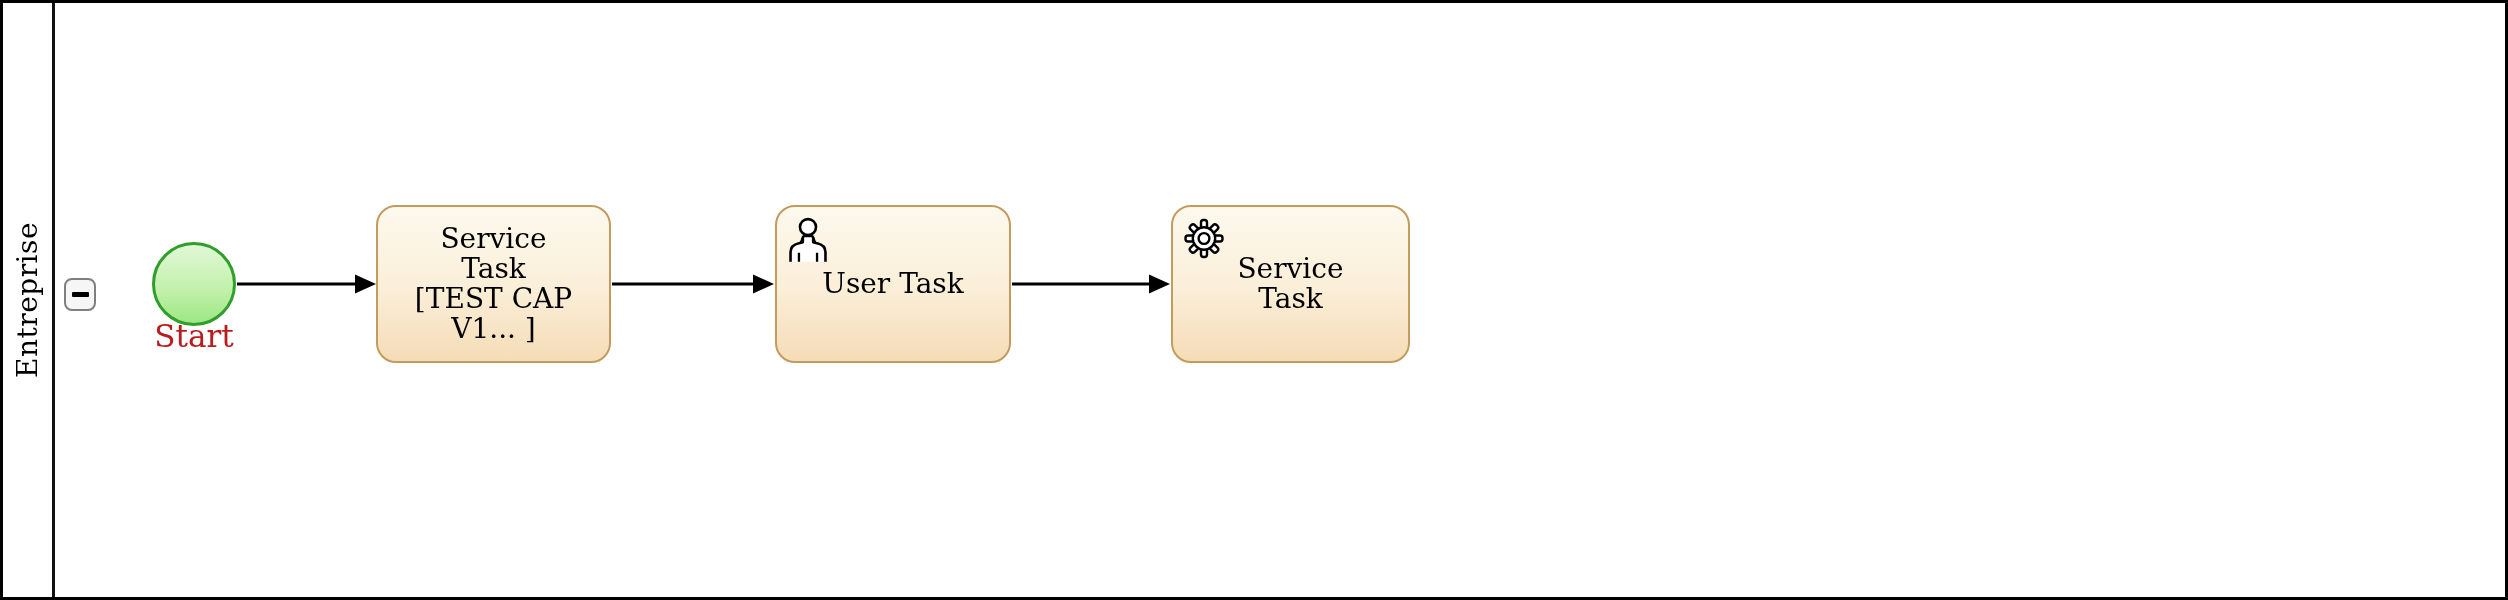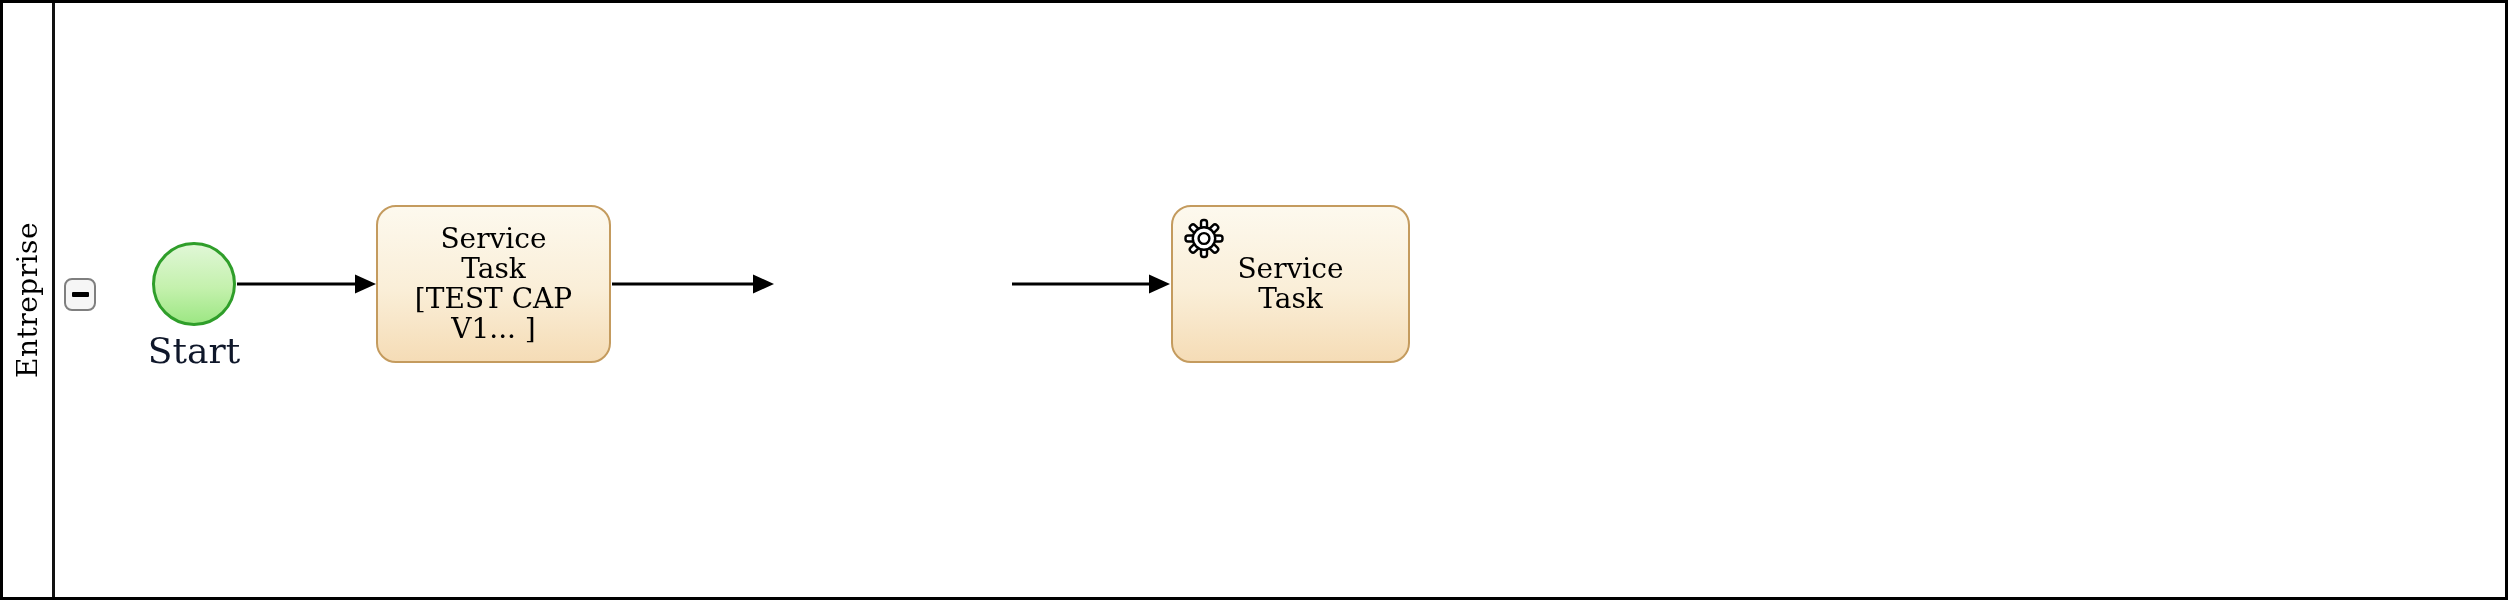--- a/index.html
+++ b/index.html
@@ -61,25 +61,25 @@
     position: absolute;
     left: 149px; top: 239px;
     width: 84px; height: 84px;
     box-sizing: border-box;
     border-radius: 50%;
     border: 3px solid #2f9e2a;
     background: linear-gradient(180deg, #e0f7d6 0%, #c4f1ad 55%, #9de784 100%);
   }
   .start-label {
     position: absolute;
-    left: 111px; top: 327px;
+    left: 111px; top: 315px;
     width: 160px;
     text-align: center;
-    font-size: 36px;
-    color: #0f172a;
+    font-size: 31px;
+    color: #b91c1c;
   }
 
   
   .task {
     position: absolute;
     box-sizing: border-box;
     height: 158px;
     border: 2.5px solid #c49b5e;
     border-radius: 20px;
     background: linear-gradient(180deg, #fdf9ee 0%, #faeed7 55%, #f5dcb6 100%);
@@ -142,20 +142,31 @@
   <div class="start-event"></div>
   <div class="start-label">Start</div>
 
   <div class="task task-1">
     <span>Service</span>
     <span>Task</span>
     <span>[TEST CAP</span>
     <span>V1... ]</span>
   </div>
 
+  <div class="task task-2">
+    <span class="task-icon">
+      <svg viewBox="0 0 34 36">
+        <path d="M3.5 36 L3.5 28.5 Q3.5 23 10 21.6 L13 20.9 L13 17.6 Q13 16.4 14.2 16.1 L19.8 16.1 Q21 16.4 21 17.6 L21 20.9 L24 21.6 Q30.5 23 30.5 28.5 L30.5 36" fill="#ffffff" stroke="#000000" stroke-width="2" stroke-linejoin="round"></path>
+        <circle cx="17" cy="9.2" r="6.2" fill="#ffffff" stroke="#000000" stroke-width="2"></circle>
+        <path d="M13 17.2 L11.2 21.6 M21 17.2 L22.8 21.6" fill="none" stroke="#000000" stroke-width="1.6"></path>
+        <path d="M10 29 L10 36 M24 29 L24 36" fill="none" stroke="#000000" stroke-width="1.8"></path>
+      </svg>
+    </span>
+    <span>User Task</span>
+  </div>
 
   <div class="task task-3">
     <span class="task-icon">
       <svg viewBox="0 0 44 44">
         <g fill="#ffffff" stroke="#000000" stroke-width="2.4">
           <rect x="19" y="3.5" width="6" height="9" rx="2.5"></rect>
           <rect x="19" y="3.5" width="6" height="9" rx="2.5" transform="rotate(45 22 22)"></rect>
           <rect x="19" y="3.5" width="6" height="9" rx="2.5" transform="rotate(90 22 22)"></rect>
           <rect x="19" y="3.5" width="6" height="9" rx="2.5" transform="rotate(135 22 22)"></rect>
           <rect x="19" y="3.5" width="6" height="9" rx="2.5" transform="rotate(180 22 22)"></rect>

